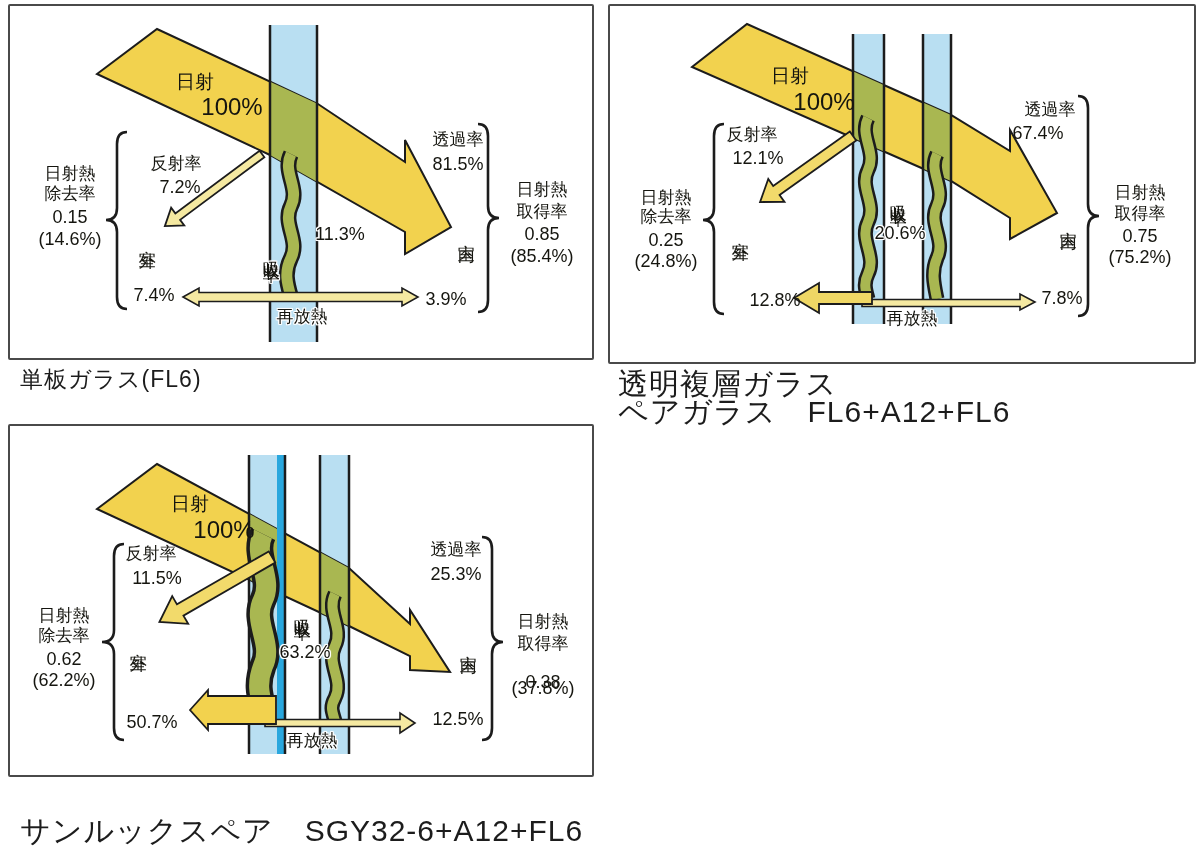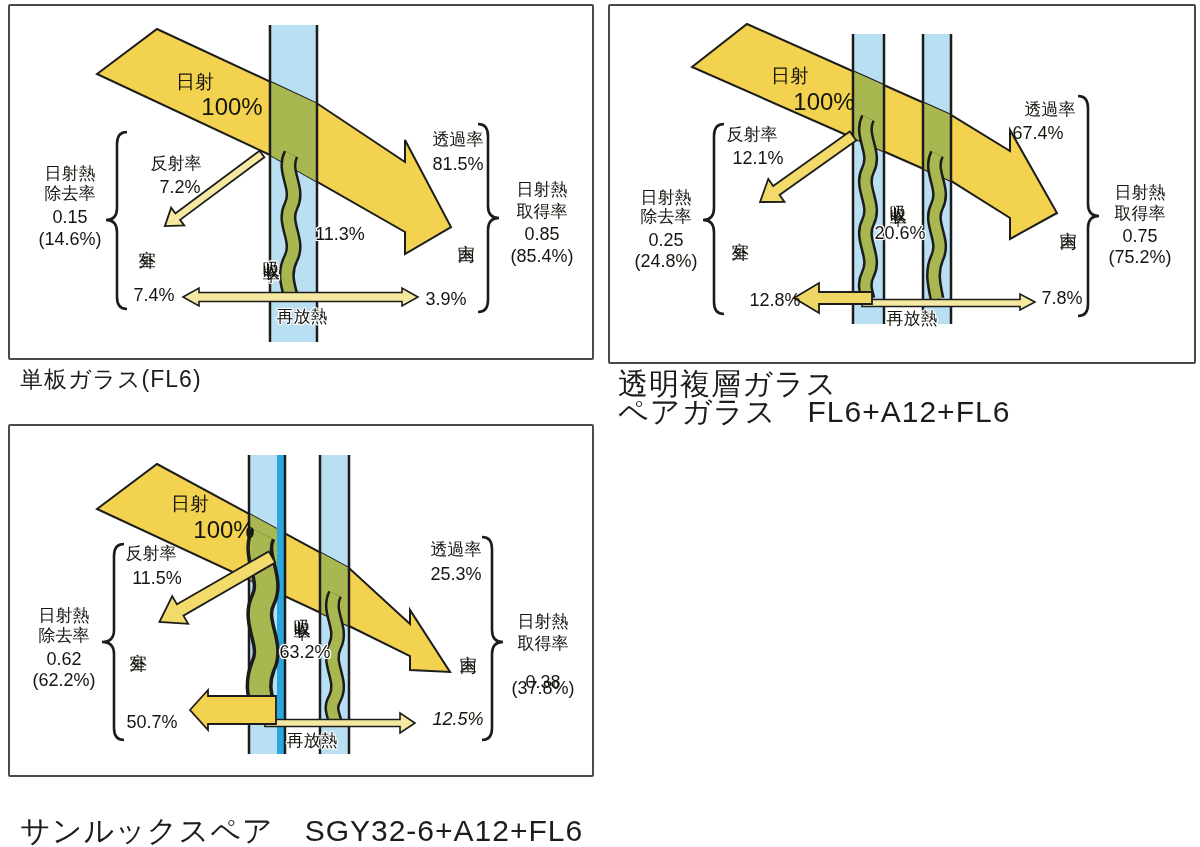--- a/index.html
+++ b/index.html
@@ -155,21 +155,21 @@
     <div class="lb s19" style="left:180px;top:78px;">日射</div>
     <div class="lb s20" style="left:214px;top:104px;">100%</div>
     <div class="lb" style="left:141px;top:128px;">反射率</div>
     <div class="lb s18" style="left:147px;top:152px;">11.5%</div>
     <div class="lb" style="left:446px;top:124px;">透過率</div>
     <div class="lb s18" style="left:446px;top:148px;">25.3%</div>
     <div class="lb vert halo" style="left:292px;top:183px;">吸収率</div>
     <div class="lb s18 halo" style="left:295px;top:226px;">63.2%</div>
     <div class="lb halo" style="left:302px;top:315px;">再放熱</div>
     <div class="lb s18" style="left:142px;top:290px;margin-top:6px;">50.7%</div>
-    <div class="lb s18" style="left:448px;top:293px;font-style:italic;">12.5%</div>
+    <div class="lb s18" style="left:448px;top:293px;">12.5%</div>
     <div class="lb vert" style="left:128px;top:216px;">室外</div>
     <div class="lb vert" style="left:458px;top:218px;">室内</div>
     <div class="lb" style="left:54px;top:190px;">日射熱</div>
     <div class="lb" style="left:54px;top:210px;">除去率</div>
     <div class="lb s18" style="left:54px;top:233px;">0.62</div>
     <div class="lb s18" style="left:54px;top:254px;">(62.2%)</div>
     <div class="lb" style="left:533px;top:196px;">日射熱</div>
     <div class="lb" style="left:533px;top:218px;">取得率</div>
     <div class="lb s18" style="left:533px;top:240px;margin-top:16px;">0.38</div>
     <div class="lb s18" style="left:533px;top:262px;">(37.8%)</div>

